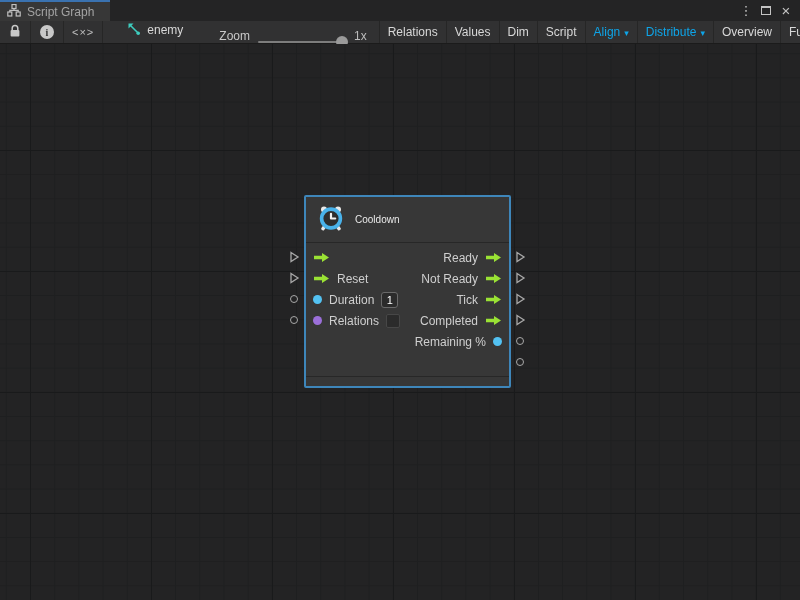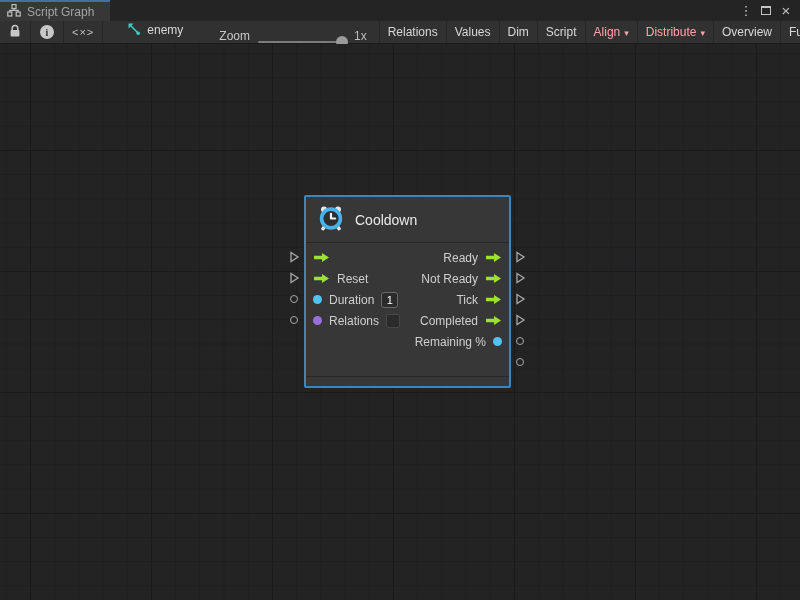--- a/index.html
+++ b/index.html
@@ -38,21 +38,21 @@
   .tcell {
     display:flex; align-items:center; justify-content:center;
     border-right:1px solid #262626; padding:0 8px; white-space:nowrap; cursor:default;
   }
   .tcell.icon-cell { padding:0 9px; }
   .tcell.no-sep { border-right:none; }
   .breadcrumb-cell { padding:0 12px 4px 14px; gap:6px; border-right:none; }
   .zoom-cell { border-right:1px solid #262626; gap:8px; padding:0 12px; }
   .zoom-track { position:relative; width:88px; height:2px; background:#7d7d7d; border-radius:1px; }
   .zoom-handle { position:absolute; right:-2px; top:-5px; width:12px; height:12px; border-radius:50%; background:#9a9a9a; }
-  .tbtn.disabled { color:#fca5a5;align-items:center; }
+  .tbtn.disabled { color:#0ea5e9;align-items:center; }
   .caret { font-size:9px; margin-left:4px; position:relative; top:1px; }
   .info-circle {
     width:14px; height:14px; border-radius:50%; background:#c8c8c8; color:#313132;
     font-weight:bold; font-size:10px; display:flex; align-items:center; justify-content:center;
     font-family:"Liberation Serif","DejaVu Serif",serif;
   }
   .code-glyph { color:#c0c0c0; letter-spacing:1px; font-size:11px; }
 
   
   .canvas {
@@ -70,21 +70,21 @@
   
   .node {
     position:absolute; left:304px; top:151px; width:207px; height:193px;
     background:#373737; border:2px solid var(--selection-blue); border-radius:2px;
     display:flex; flex-direction:column;
   }
   .node-header {
     height:46px; display:flex; align-items:center; gap:10px;
     padding-left:11px; border-bottom:1px solid #272727; flex:none;
   }
-  .node-title { font-size:14px; color:#eaeaea; }
+  .node-title { font-size:10px; color:#eaeaea; }
   .node-body { flex:none; padding-top:4px; }
   .port-row {
     height:21px; display:flex; padding:0 7px;
   }
   .in-group { display:flex; align-items:center; gap:7px; }
   .out-group { margin-left:auto; display:flex; align-items:center; gap:7px; }
   .port-label { color:#cfcfcf; font-size:12px; }
   .flow-arrow { display:block; }
   .dot { width:9px; height:9px; border-radius:50%; flex:none; }
   .dot.blue { background:var(--data-blue); }

